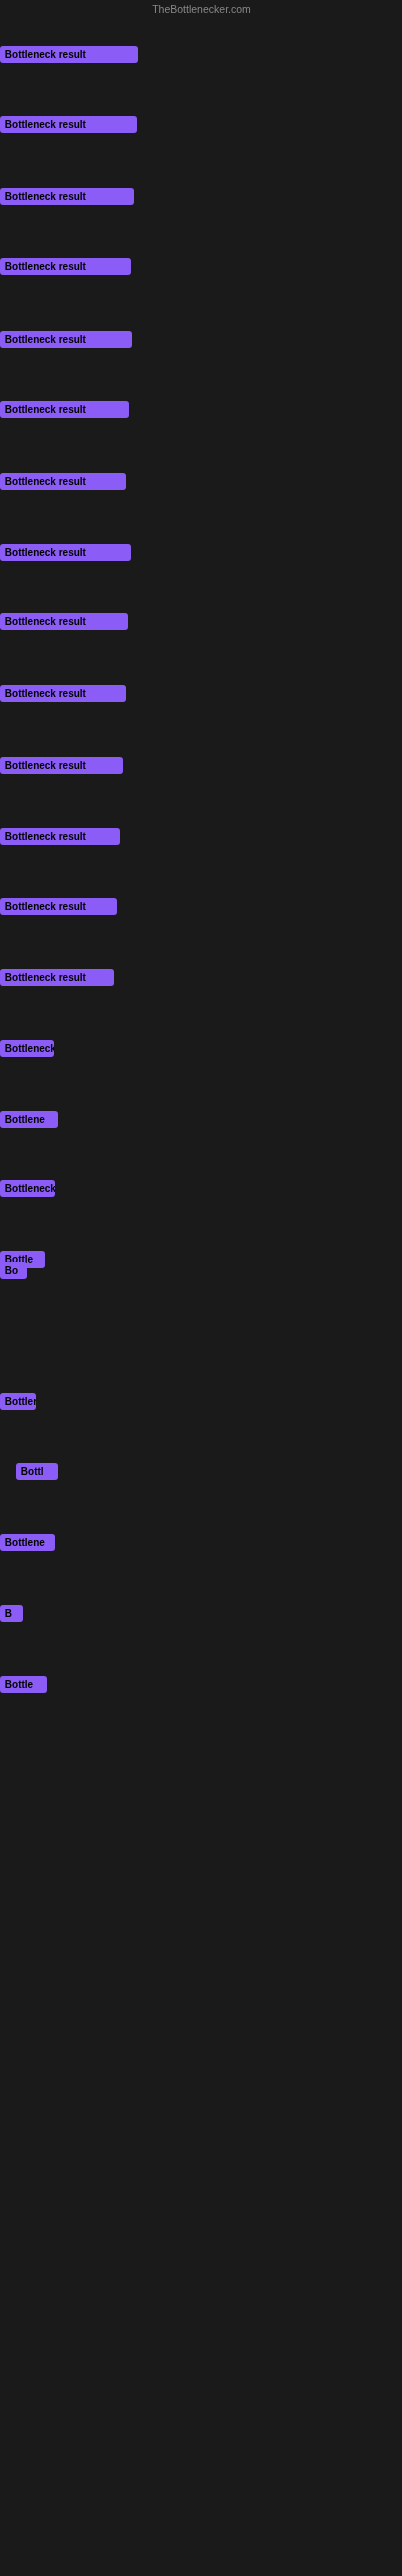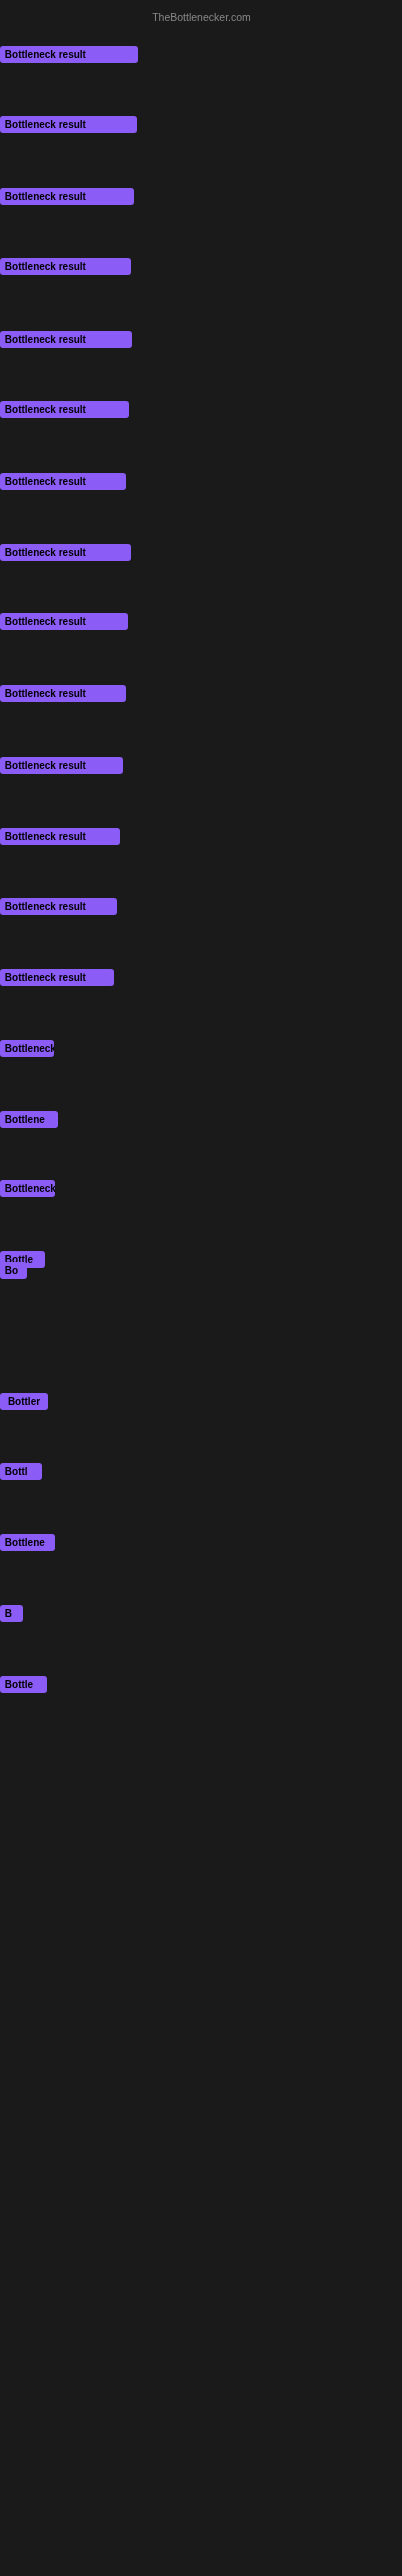--- a/index.html
+++ b/index.html
@@ -11,21 +11,21 @@
     body {
       width: 403px;
       min-height: 2576px;
       background-color: #1a1a1a;
       font-family: Arial, sans-serif;
       position: relative;
     }
 
     .site-title {
       position: absolute;
-      top: 8px;
+      top: 0;
       left: 0;
       right: 0;
       text-align: center;
       color: #888;
       font-size: 10.5px;
       padding: 3.2px 0;
     }
 
     .bottleneck-badge {
       position: absolute;
@@ -58,19 +58,19 @@
     <div class="bottleneck-badge" style="top: 685px; max-width: 126px; width: 126px;">Bottleneck result</div>
     <div class="bottleneck-badge" style="top: 757px; max-width: 123px; width: 123px;">Bottleneck result</div>
     <div class="bottleneck-badge" style="top: 828px; max-width: 120px; width: 120px;">Bottleneck result</div>
     <div class="bottleneck-badge" style="top: 898px; max-width: 117px; width: 117px;">Bottleneck result</div>
     <div class="bottleneck-badge" style="top: 969px; max-width: 114px; width: 114px;">Bottleneck result</div>
     <div class="bottleneck-badge" style="top: 1040px; max-width: 77px; width: 54px;">Bottleneck r</div>
     <div class="bottleneck-badge" style="top: 1111px; max-width: 58px; width: 58px;">Bottlene</div>
     <div class="bottleneck-badge" style="top: 1180px; max-width: 56px; width: 55px;">Bottleneck</div>
     <div class="bottleneck-badge" style="top: 1251px; max-width: 45px; width: 45px;">Bottle</div>
     <div class="bottleneck-badge" style="top: 1262px; max-width: 27px; width: 27px;">Bo</div>
-    <div class="bottleneck-badge" style="top: 1393px; max-width: 48px; width: 48px; text-align: center;">Bottler</div>
-    <div class="bottleneck-badge" style="top: 1463px; max-width: 42px; width: 60px;">Bottl</div>
+    <div class="bottleneck-badge" style="top: 1393px; max-width: 48px; width: 36px;">Bottler</div>
+    <div class="bottleneck-badge" style="top: 1463px; max-width: 42px; width: 60px; margin-left: 16px;">Bottl</div>
     <div class="bottleneck-badge" style="top: 1534px; max-width: 55px; width: 55px;">Bottlene</div>
     <div class="bottleneck-badge" style="top: 1605px; max-width: 22.5px; width: 22.5px;">B</div>
     <div class="bottleneck-badge" style="top: 1676px; max-width: 47px; width: 47px;">Bottle</div>
   </div>
 
 
 </body></html>

